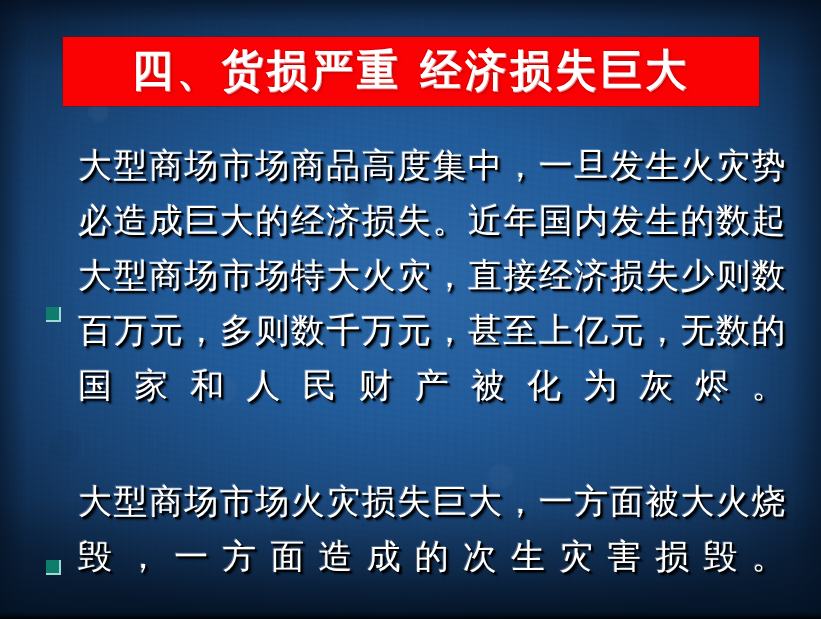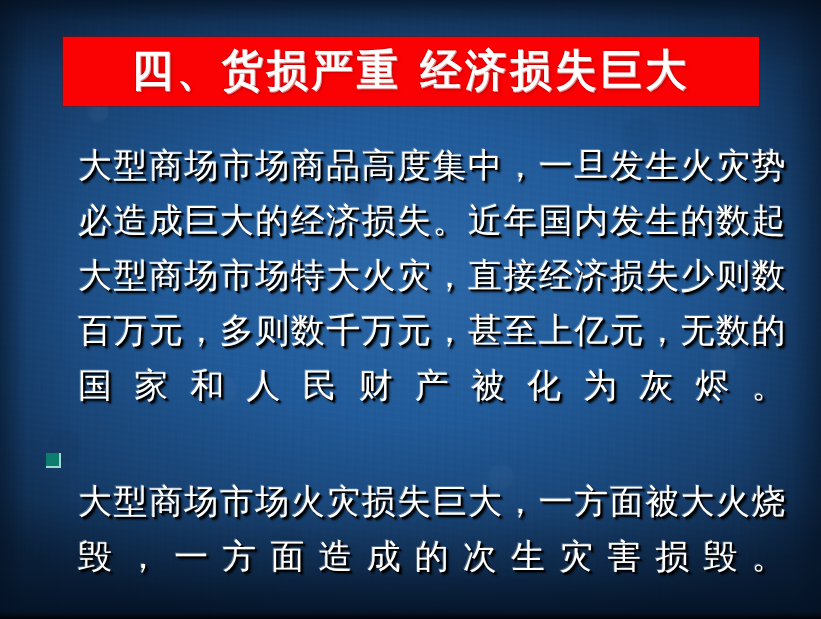--- a/index.html
+++ b/index.html
@@ -117,21 +117,21 @@
 
   
   .body {
     position: absolute;
     left: 46px;
     top: 138px;
     width: 740px;
   }
   .bullet-row {
     display: flex;
-    align-items: flex-end;
+    align-items: center;
   }
   .bullet-row + .bullet-row {
     margin-top: 6px;
   }
   .bullet-marker {
     flex: 0 0 auto;
     width: 15px;
     height: 15px;
     margin-top: 22px;
     margin-right: 17px;

